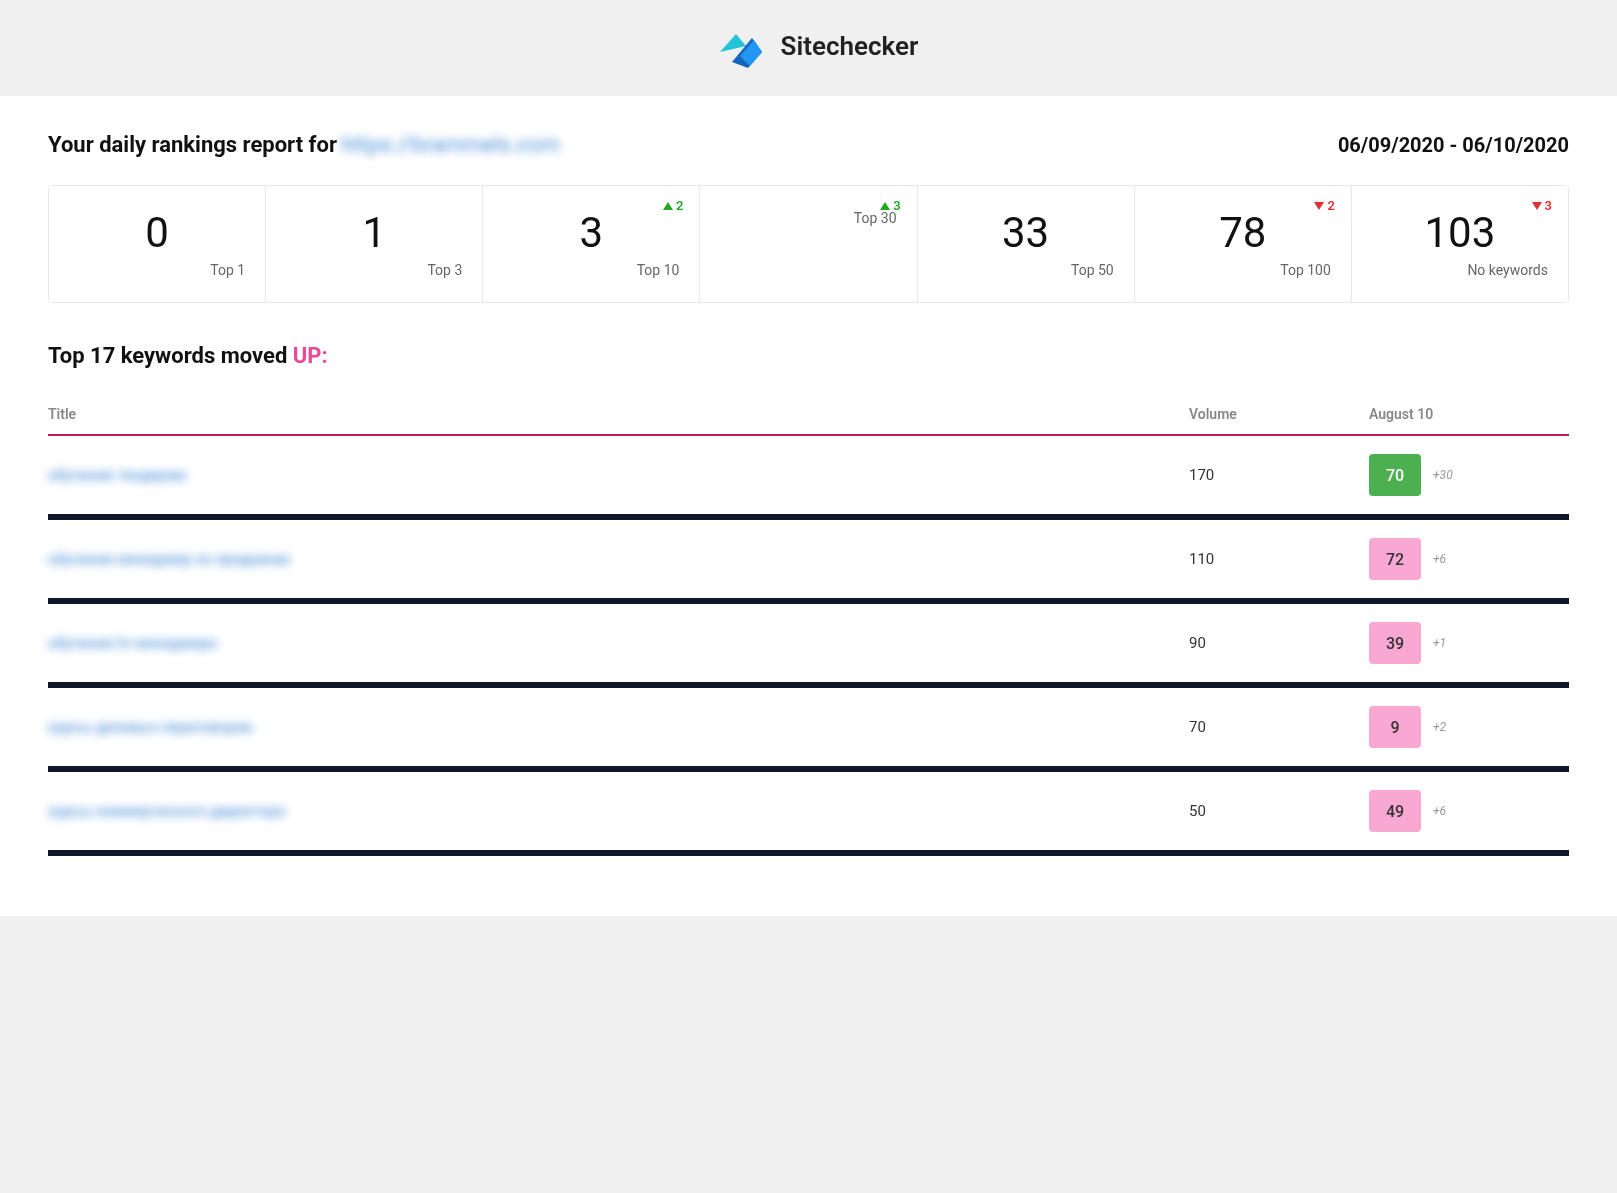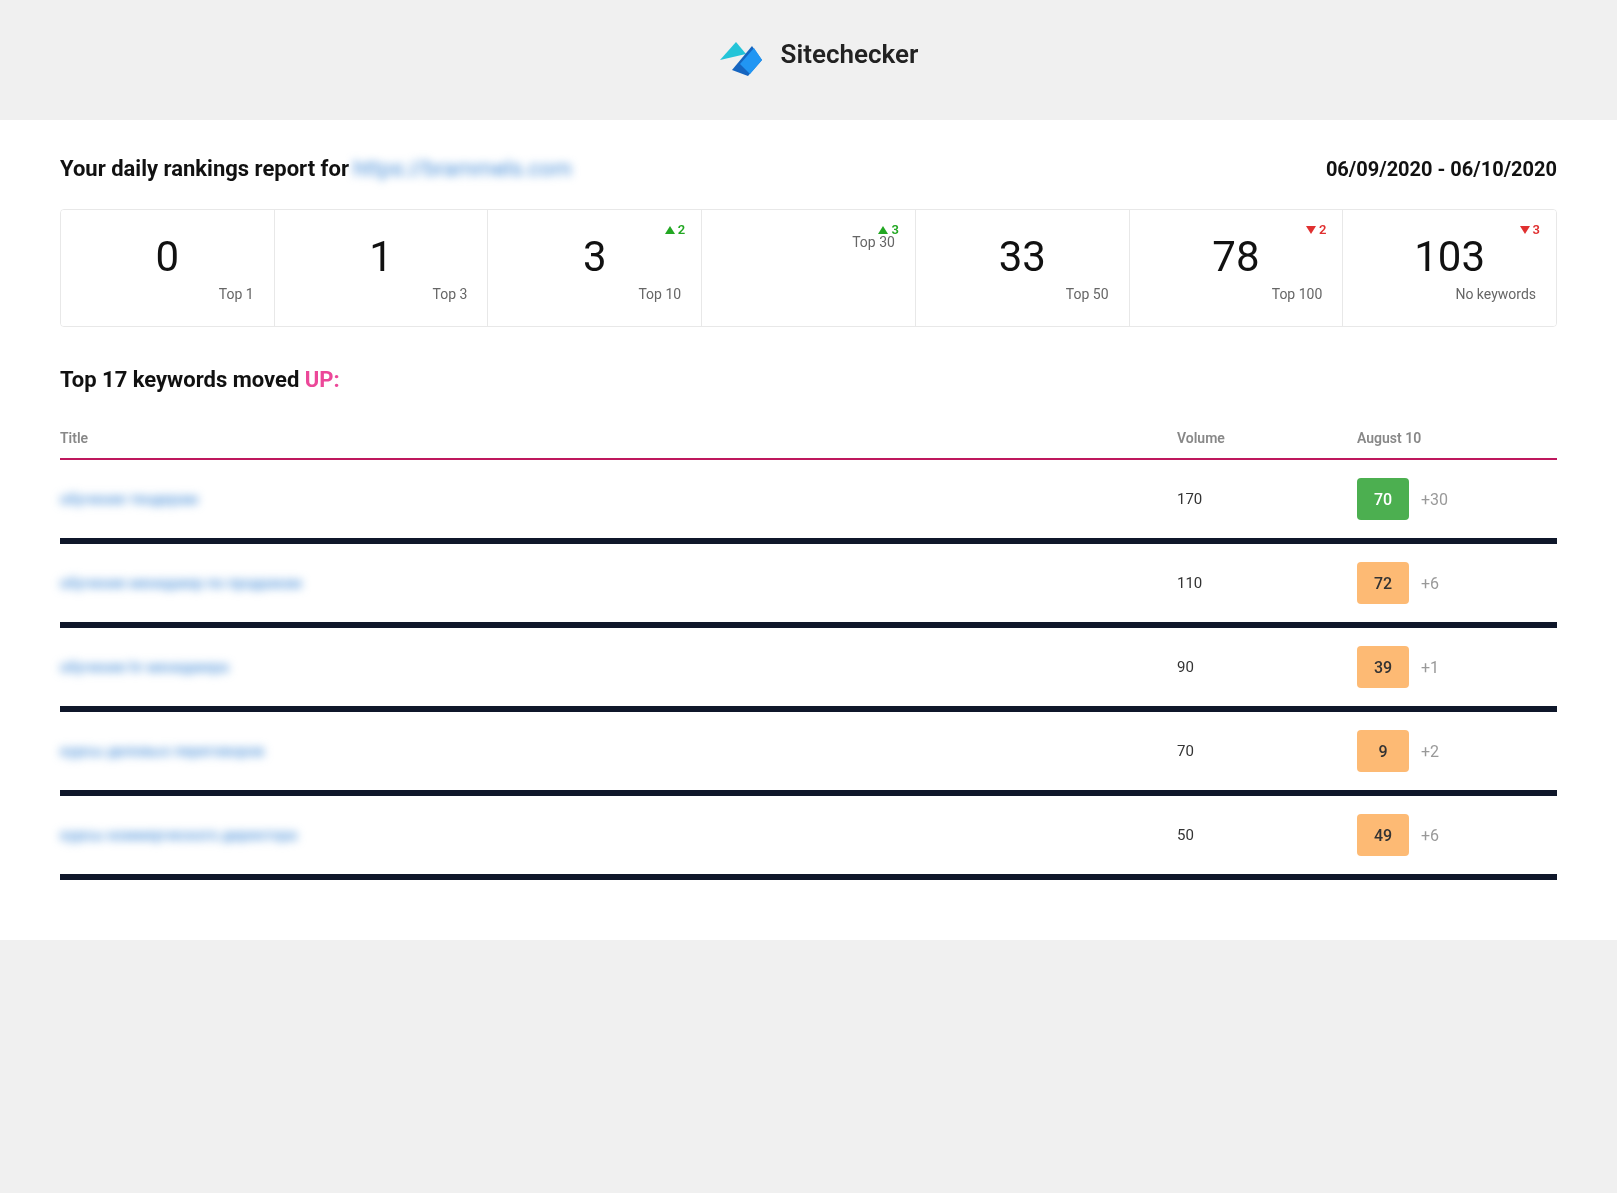--- a/index.html
+++ b/index.html
@@ -6,38 +6,38 @@
     body {
       font-family: -apple-system, BlinkMacSystemFont, 'Segoe UI', Roboto, sans-serif;
       background: #f0f0f0;
       color: #333;
     }
     .header {
       background: #f0f0f0;
       display: flex;
       justify-content: center;
       align-items: center;
-      padding: 32px 0 28px;
+      padding: 24px 0 28px;
       gap: 19px;
       margin-left: 19px;
     }
     .logo-icon {
       width: 44px;
       height: 44px;
     }
     .logo-text {
       font-size: 26px;
       font-weight: 600;
       color: #222;
     }
     .main-content {
       background: #fff;
       max-width: 1617px;
-      margin: 16px auto;
-      padding: 36px 60px 60px;
+      margin: 0 auto;
+      padding: 36px 48px 60px;
     }
     .report-header {
       display: flex;
       justify-content: space-between;
       align-items: center;
       margin-bottom: 28px;
     }
     .report-title {
       font-size: 22px;
       font-weight: 700;
@@ -145,24 +145,25 @@
       align-items: center;
       justify-content: center;
       width: 52px;
       height: 42px;
       border-radius: 4px;
       font-size: 16px;
       font-weight: 500;
       color: #333;
     }
     .rank-badge.green-dark { background: #4caf50; color: #fff; }
-    .rank-badge.green-light { background: #fdba74; color: #333; }
+    .rank-badge.green-light { background: #f9a8d4; color: #333; }
     .rank-change {
-      font-size: 16px;
+      font-size: 12px;
       color: #999;
+      font-style: italic;
     }
     .arrow-up {
       display: inline-block;
       width: 0;
       height: 0;
       border-left: 5px solid transparent;
       border-right: 5px solid transparent;
       border-bottom: 8px solid currentColor;
     }
     .arrow-down {

